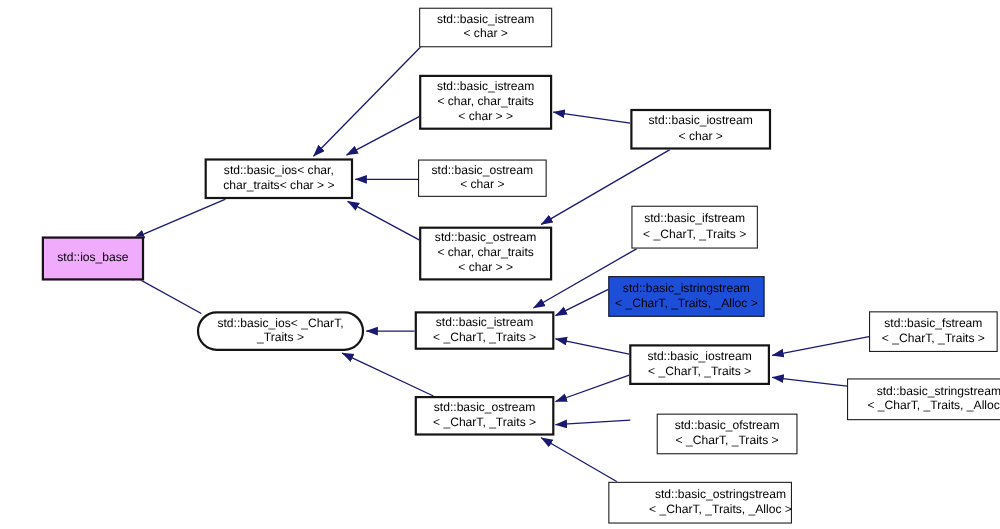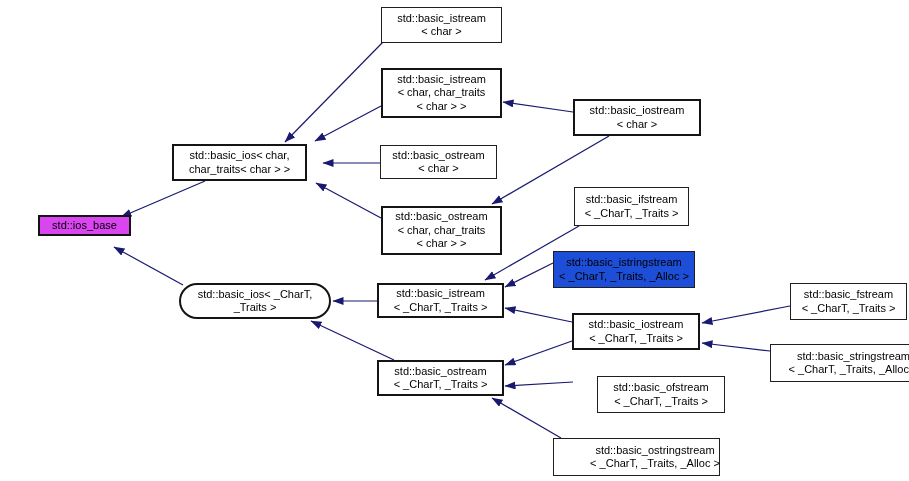--- a/index.html
+++ b/index.html
@@ -80,33 +80,33 @@
   <div id="node-group">
       <div class="node" style="left: 348px; top: 7px; width: 121px; height: 36px; background: rgb(255, 255, 255); color: rgb(0, 0, 0);">
         <span>std::basic_istream</span>
         <span>&lt; char &gt;</span>
       </div>
       <div class="node bold" style="left: 348px; top: 68px; width: 121px; height: 50px; background: rgb(255, 255, 255); color: rgb(0, 0, 0);">
         <span>std::basic_istream</span>
         <span>&lt; char, char_traits</span>
         <span>&lt; char &gt; &gt;</span>
       </div>
-      <div class="node bold" style="left: 139px; top: 144px; width: 135px; height: 37px; background: rgb(255, 255, 255); color: rgb(0, 0, 0);">
+      <div class="node bold" style="left: 153px; top: 144px; width: 135px; height: 37px; background: rgb(255, 255, 255); color: rgb(0, 0, 0);">
         <span>std::basic_ios&lt; char,</span>
         <span>char_traits&lt; char &gt; &gt;</span>
       </div>
       <div class="node" style="left: 347px; top: 145px; width: 117px; height: 34px; background: rgb(255, 255, 255); color: rgb(0, 0, 0);">
         <span>std::basic_ostream</span>
         <span>&lt; char &gt;</span>
       </div>
       <div class="node bold" style="left: 540px; top: 99px; width: 128px; height: 37px; background: rgb(255, 255, 255); color: rgb(0, 0, 0);">
         <span>std::basic_iostream</span>
         <span>&lt; char &gt;</span>
       </div>
-      <div class="node bold" style="left: 5px; top: 215px; width: 93px; height: 21px; background: #d946ef; color: rgb(0, 0, 0); text-align: center;">
+      <div class="node bold" style="left: 5px; top: 215px; width: 93px; height: 40px; background: #f0abfc; color: rgb(0, 0, 0); text-align: center;">
         <span>std::ios_base</span>
       </div>
       <div class="node bold" style="left: 348px; top: 206px; width: 121px; height: 49px; background: rgb(255, 255, 255); color: rgb(0, 0, 0);">
         <span>std::basic_ostream</span>
         <span>&lt; char, char_traits</span>
         <span>&lt; char &gt; &gt;</span>
       </div>
       <div class="node" style="left: 541px; top: 187px; width: 115px; height: 39px; background: rgb(255, 255, 255); color: rgb(0, 0, 0);">
         <span>std::basic_ifstream</span>
         <span>&lt; _CharT, _Traits &gt;</span>

